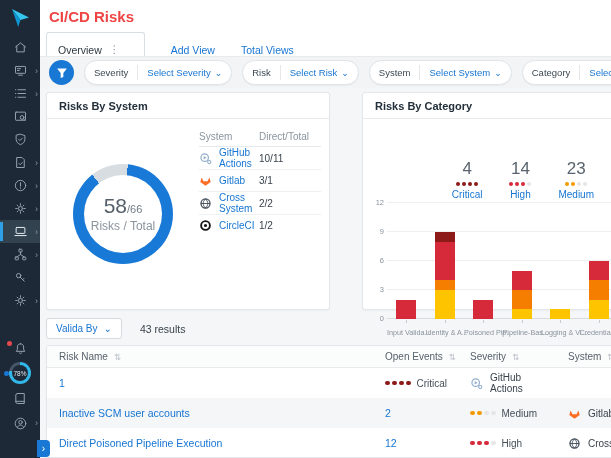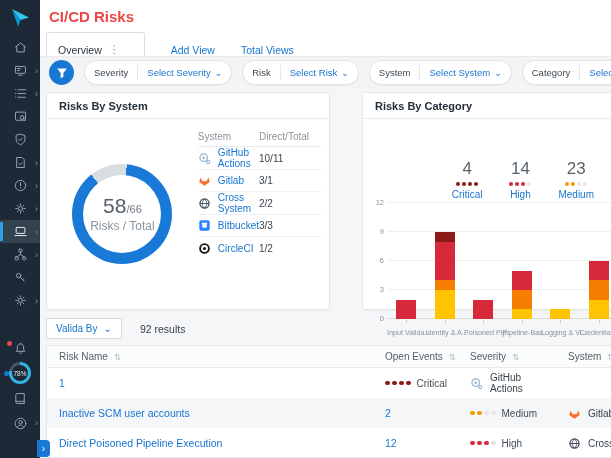--- a/index.html
+++ b/index.html
@@ -319,30 +319,20 @@
                     <circle cx="8" cy="8" r="5.6" fill="none" stroke="#3d4854" stroke-width="1.5"></circle>
                     <path d="M2.4 8h11.2M8 2.4c-3.8 3.6-3.8 7.6 0 11.2M8 2.4c3.8 3.6 3.8 7.6 0 11.2" fill="none" stroke="#3d4854" stroke-width="1.1"></path>
                   </svg>
                   <span>Cross System</span>
                 </span>
                 <span class="mval">2/2</span>
               </div>
               <div class="mrow">
                 <span class="msys">
                   <svg viewBox="0 0 16 16">
-                    <rect x="1.6" y="1.6" width="12.8" height="12.8" rx="2.4" fill="#2684ff"></rect>
-                    <path d="M4.6 4.6h6.8l-1 6.2H5.6z" fill="#fff"></path>
-                  </svg>
-                  <span>Bitbucket</span>
-                </span>
-                <span class="mval">3/3</span>
-              </div>
-              <div class="mrow">
-                <span class="msys">
-                  <svg viewBox="0 0 16 16">
                     <circle cx="8" cy="8" r="5.4" fill="none" stroke="#161616" stroke-width="2.3"></circle>
                     <circle cx="8" cy="8" r="1.9" fill="#161616"></circle>
                   </svg>
                   <span>CircleCI</span>
                 </span>
                 <span class="mval">1/2</span>
               </div>
             </div>
         </div>
       </div>
@@ -434,21 +424,21 @@
             <div class="bar" style="left: 254.25px; bottom: 18px; width: 20px;"></div>
           </div>
       </div>
     </section>
 
     <div class="resultsbar">
       <button class="groupby">
         <span>Valida By</span>
         <span>⌄</span>
       </button>
-      <span class="results">92 results</span>
+      <span class="results">43 results</span>
     </div>
 
     <section class="panel risktable">
       <div class="trow head" id="thead">
           <div class="tcell">
             <span>Risk Name</span>
             <span class="sorticon">⇅</span>
           </div>
           <div class="tcell">
             <span>Open Events</span>

